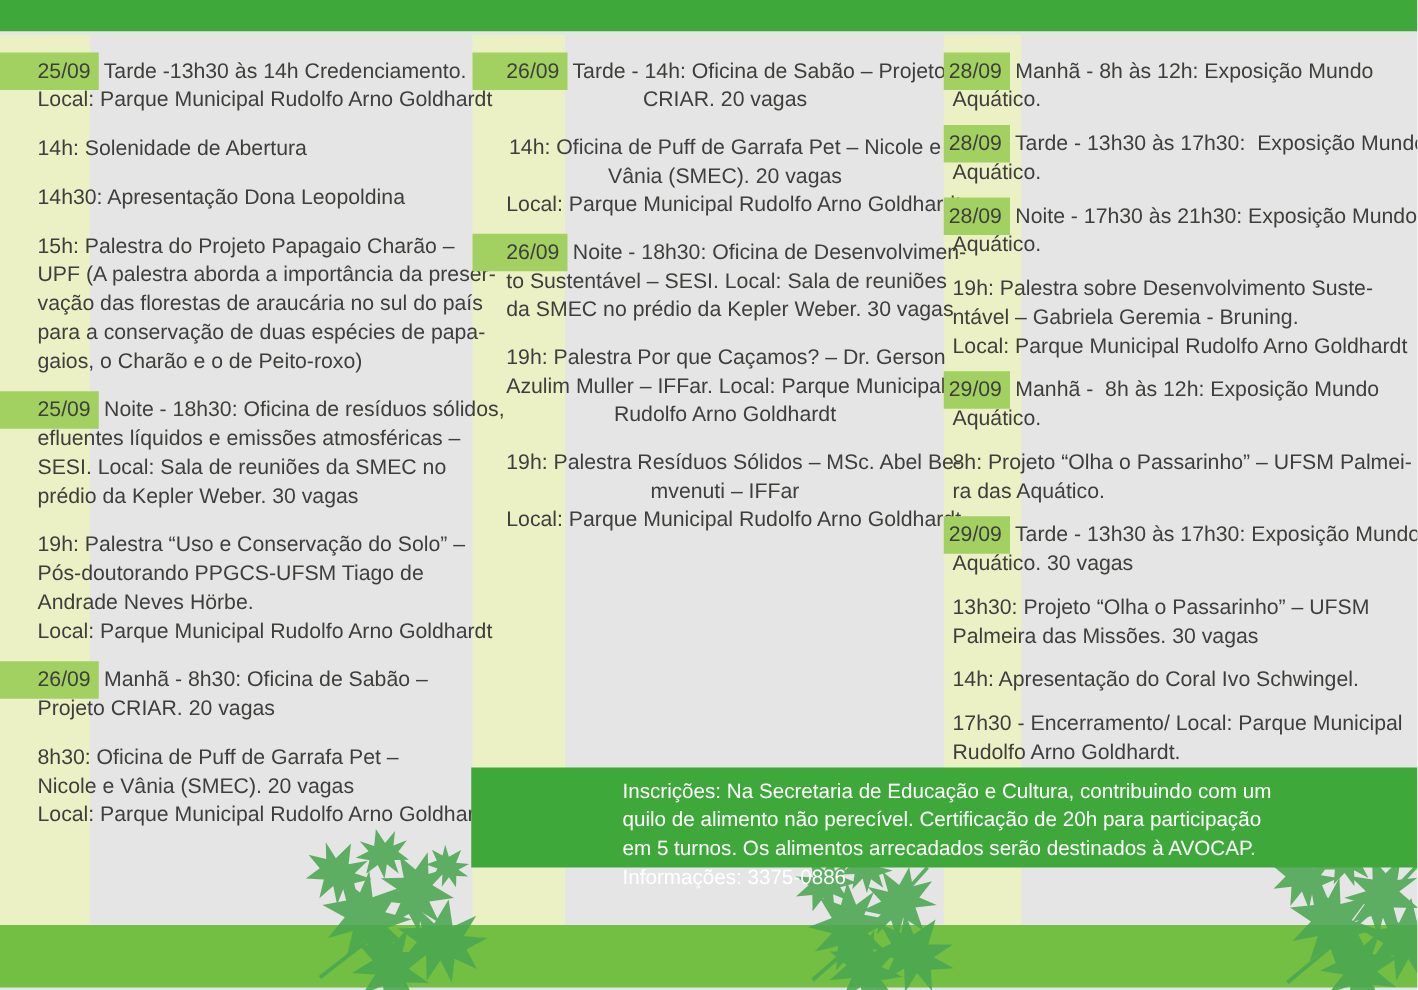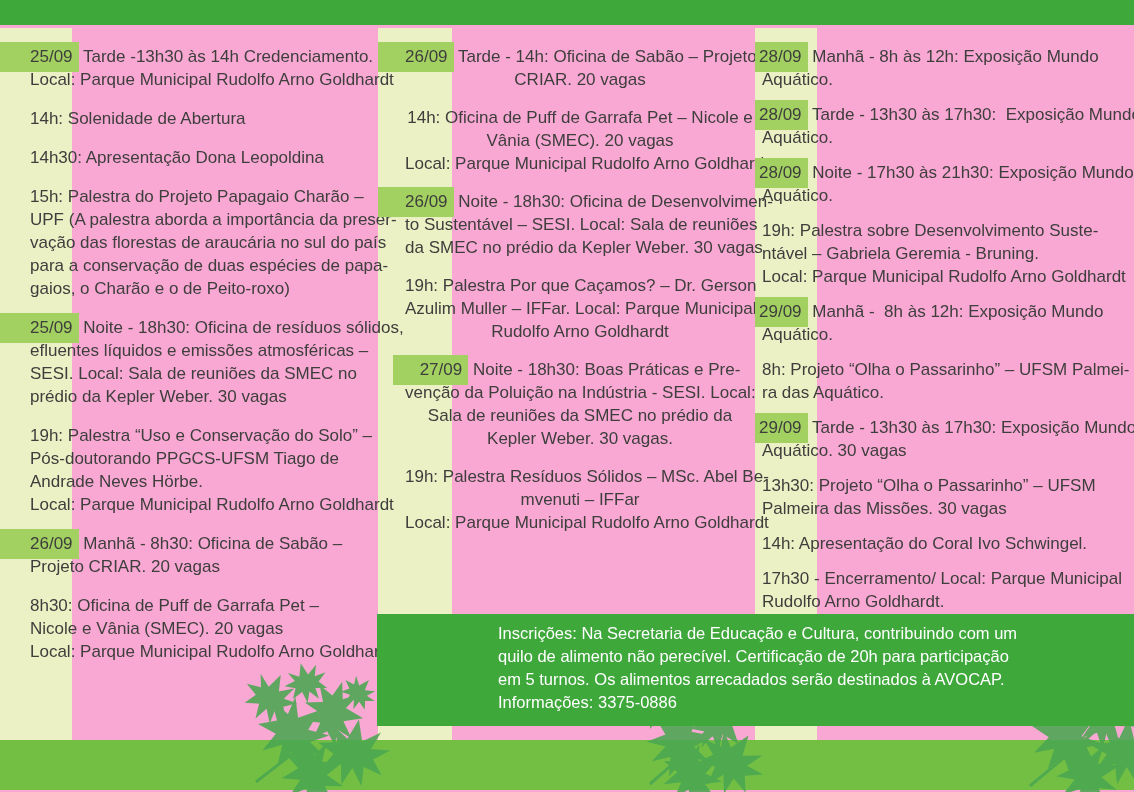--- a/index.html
+++ b/index.html
@@ -1,21 +1,21 @@
 <!DOCTYPE html>
 <html style="--top-bar: #3ea83b; --bottom-bar: #72bf44; --column-band: #ebf1c5; --date-highlight: #a3d161; --footer-box: #3ea83b; --leaf: #4aa751; --text: #3e3e3c; --footer-text: #ffffff;"><head>
 <meta charset="utf-8">
 <style>
   * { box-sizing: border-box; }
   html, body { margin: 0; padding: 0; background: #ffffff; }
   #canvas {
     position: relative;
     width: 1134px;
     height: 792px;
-    background: #f9a8d4;
+    background: #e5e5e5;
     overflow: hidden;
     font-family: "Liberation Sans", sans-serif;
     color: var(--text, #3e3e3c);
   }
   .top-bar {
     position: absolute; left: 0; top: 0;
     width: 1134px; height: 25px;
     background: var(--top-bar, #3ea83b);
   }
   .band {
@@ -46,21 +46,21 @@
   .col3 .event { margin-bottom: 12px; }
   .hl {
     background: var(--date-highlight, #a3d161);
     padding: 5px 6px 6px 30px;
     margin-left: -30px;
   }
   .col2 .hl { padding-left: 27px; margin-left: -27px; }
   .col3 .hl { padding-left: 4px;  margin-left: -7px; }
   .footer-box {
     position: absolute; left: 377px; top: 614px;
-    width: 757px; height: 112px;
+    width: 757px; height: 80px;
     background: var(--footer-box, #3ea83b);
   }
   .footer-text {
     position: absolute; left: 121px; top: 8px;
     color: var(--footer-text, #ffffff);
     font-size: 16.5px; line-height: 23px;
     white-space: pre;
   }
 </style>
 </head>
@@ -139,24 +139,20 @@
 CRIAR. 20 vagas</span></p>
       <p class="event"><span>14h: Oficina de Puff de Garrafa Pet – Nicole e
 Vânia (SMEC). 20 vagas
 Local: Parque Municipal Rudolfo Arno Goldhardt</span></p>
       <p class="event"><span class="hl">26/09</span> <span>Noite - 18h30: Oficina de Desenvolvimen-
 to Sustentável – SESI. Local: Sala de reuniões
 da SMEC no prédio da Kepler Weber. 30 vagas</span></p>
       <p class="event"><span>19h: Palestra Por que Caçamos? – Dr. Gerson
 Azulim Muller – IFFar. Local: Parque Municipal
 Rudolfo Arno Goldhardt</span></p>
-      <p class="event"><span class="hl">27/09</span> <span>Noite - 18h30: Boas Práticas e Pre-
-venção da Poluição na Indústria - SESI. Local:
-Sala de reuniões da SMEC no prédio da
-Kepler Weber. 30 vagas.</span></p>
       <p class="event"><span>19h: Palestra Resíduos Sólidos – MSc. Abel Be-
 mvenuti – IFFar
 Local: Parque Municipal Rudolfo Arno Goldhardt</span></p>
     </div>
   <div class="col col3">
       <p class="event"><span class="hl">28/09</span> <span>Manhã - 8h às 12h: Exposição Mundo
 Aquático.</span></p>
       <p class="event"><span class="hl">28/09</span> <span>Tarde - 13h30 às 17h30:  Exposição Mundo
 Aquático.</span></p>
       <p class="event"><span class="hl">28/09</span> <span>Noite - 17h30 às 21h30: Exposição Mundo

